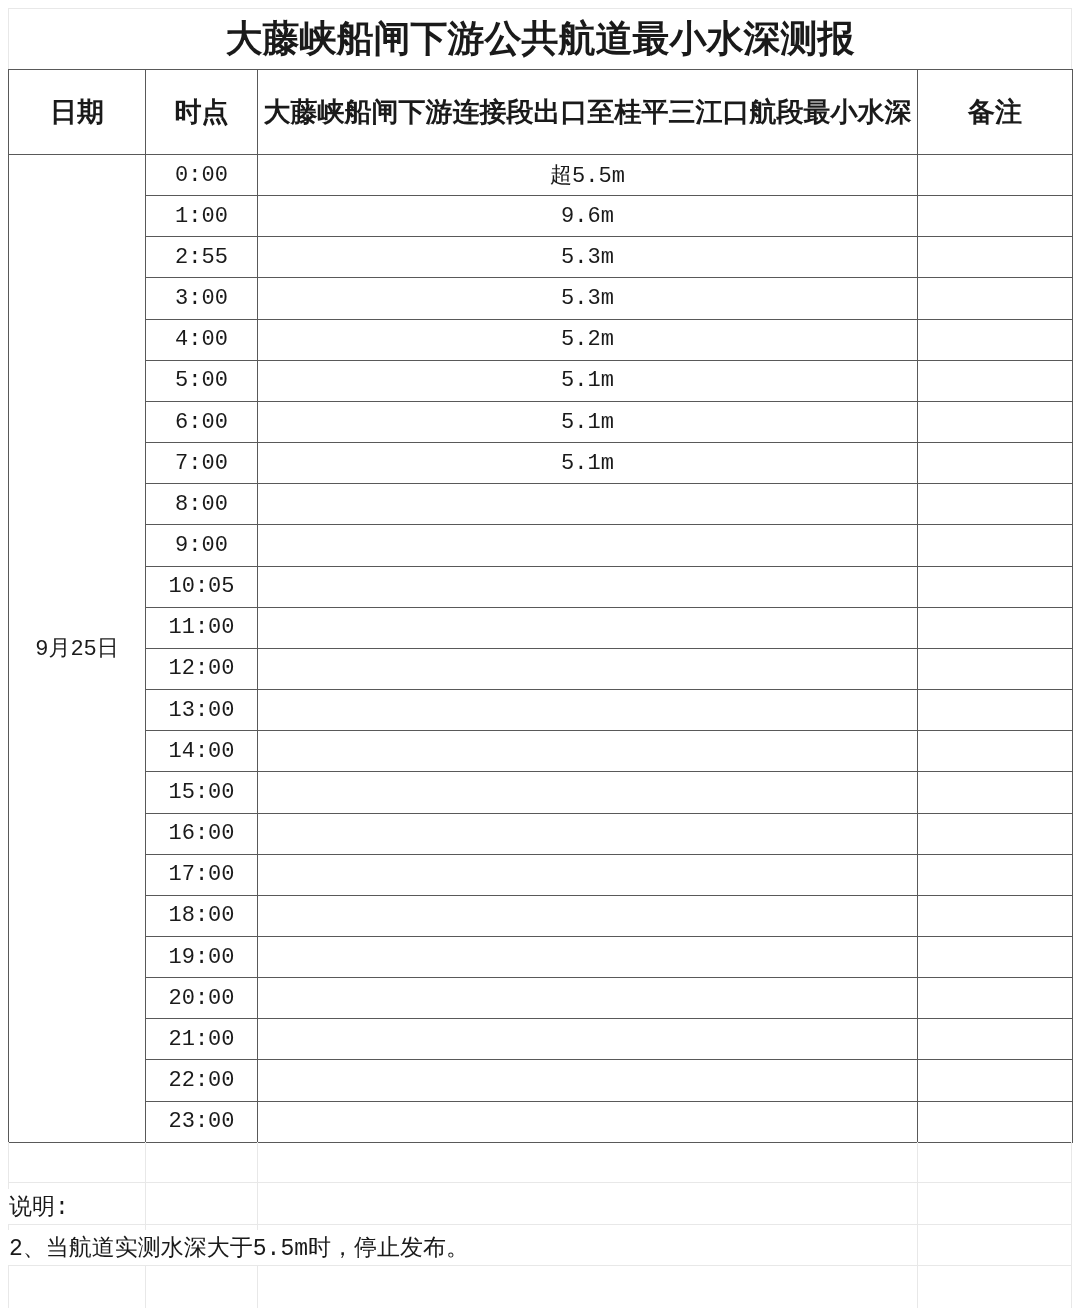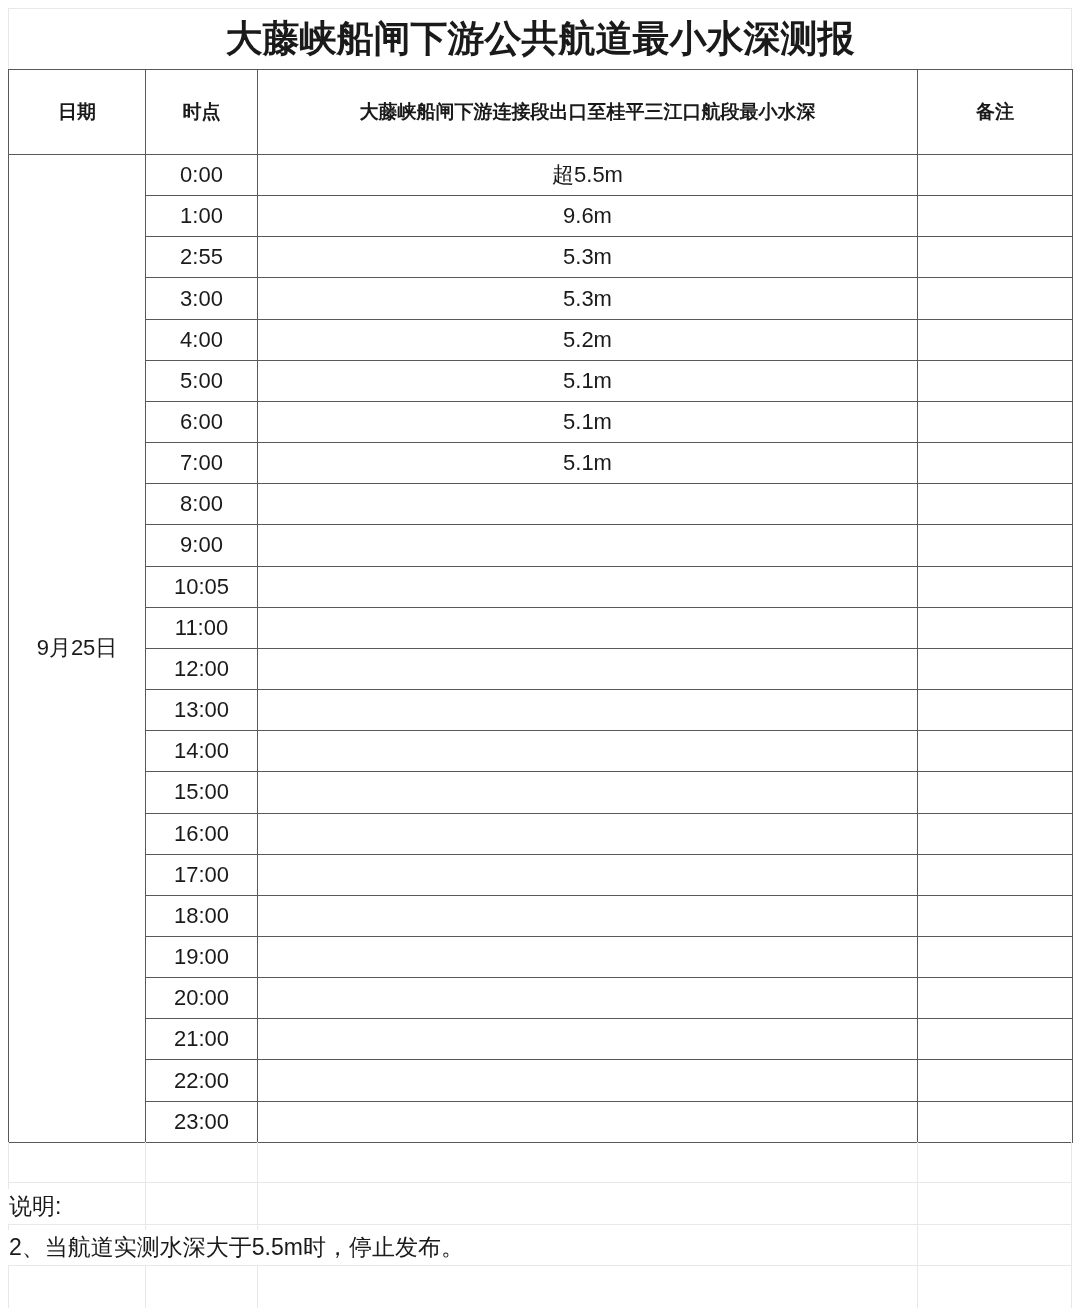--- a/index.html
+++ b/index.html
@@ -12,21 +12,21 @@
     margin: 0;
     padding: 0;
     background: var(--bg);
   }
   .page {
     position: relative;
     width: 1080px;
     height: 1315px;
     background: var(--bg);
     color: var(--text);
-    font-family: Liberation Sans, sans-serif;
+    font-family: Liberation Mono, monospace;
     overflow: hidden;
   }
   
   .title-box {
     position: absolute;
     left: 8px;
     top: 8px;
     width: 1064px;
     height: 61px;
     box-sizing: border-box;
@@ -51,21 +51,21 @@
   .depth-table th,
   .depth-table td {
     border: 1px solid var(--border-dark);
     text-align: center;
     vertical-align: middle;
     padding: 0;
     overflow: hidden;
   }
   .depth-table thead tr { height: 85px; }
   .depth-table th {
-    font-size: 19px;
+    font-size: 27px;
     font-weight: 700;
     white-space: nowrap;
   }
   .depth-table tbody tr { height: 41.17px; }
   .depth-table td {
     font-size: 22px;
     font-weight: 400;
     white-space: nowrap;
   }
   

